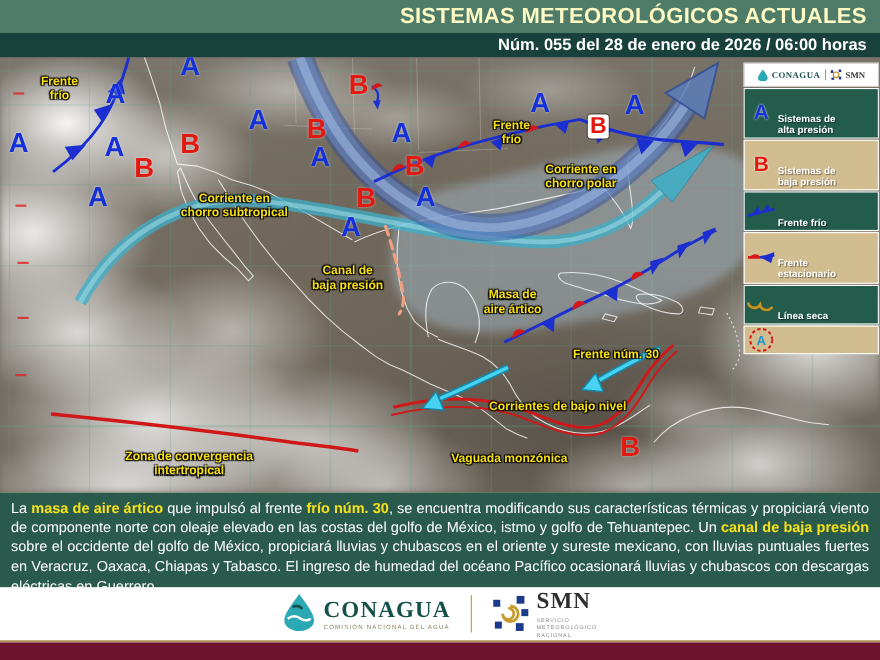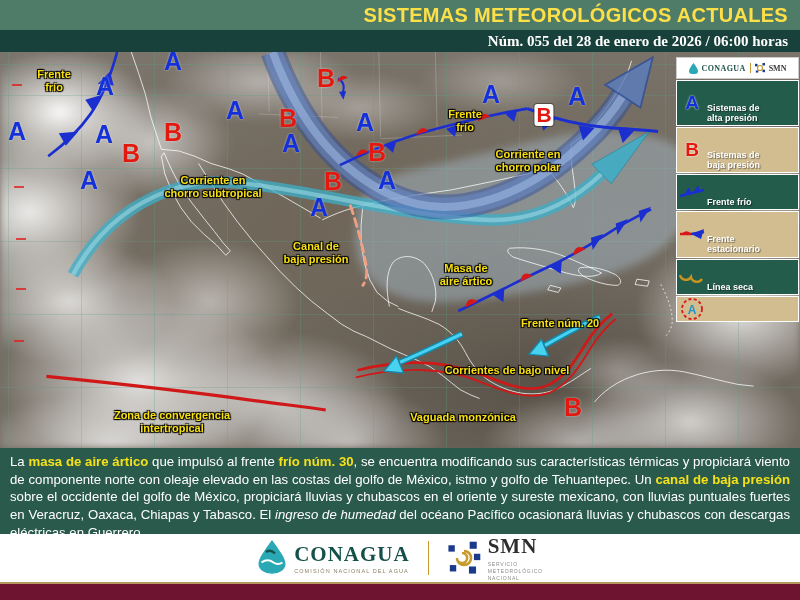--- a/index.html
+++ b/index.html
@@ -1,25 +1,25 @@
 <!DOCTYPE html>
 <html><head>
 <meta charset="utf-8">
 <style>
   html,body{margin:0;padding:0;}
   body{width:800px;height:600px;font-family:"Liberation Sans",sans-serif;background:#fff;overflow:hidden;}
   #frame{position:relative;width:800px;height:600px;background:#fff;}
 
   
   .bar-title{position:absolute;left:0;top:0;width:800px;height:30px;background:#4e7c69;
-    color:#fde047;font-weight:bold;font-size:20px;line-height:31px;text-align:right;
+    color:#fef9c3;font-weight:bold;font-size:20px;line-height:31px;text-align:right;
     padding-right:12px;box-sizing:border-box;letter-spacing:.3px;}
   .bar-sub{position:absolute;left:0;top:30px;width:800px;height:32px;background:#17413a;
     color:#fff;font-weight:bold;font-size:15px;line-height:22px;text-align:right;
-    padding-right:12px;box-sizing:border-box;font-family:Liberation Serif, serif;}
+    padding-right:12px;box-sizing:border-box;}
 
   
   #map{position:absolute;left:0;top:52px;width:800px;height:396px;overflow:hidden;
     background:
       radial-gradient(400px 260px at 310px 180px, rgba(104,92,76,.55), rgba(104,92,76,0) 75%),
       radial-gradient(500px 200px at 620px 120px, rgba(110,99,84,.5), rgba(110,99,84,0) 75%),
       radial-gradient(420px 200px at 540px 330px, rgba(66,58,48,.55), rgba(66,58,48,0) 75%),
       linear-gradient(#7a746b,#746d63);}
   #clouds{position:absolute;left:0;top:0;width:800px;height:396px;filter:blur(3px);
     background:
@@ -83,21 +83,21 @@
   .legend-sym .big-a{color:#1430d8;font-weight:bold;font-size:19px;text-shadow:0 0 2px #fff;}
   .legend-sym .big-b{color:#e3180f;font-weight:bold;font-size:19px;text-shadow:0 0 2px #fff;}
   .legend-txt{color:#fff;font-weight:bold;font-size:9px;line-height:1.12;white-space:pre-line;
     text-shadow:1px 1px 1px rgba(0,0,0,.45);padding:2px 0;margin-top:20px;}
 
   
   #summary{position:absolute;left:0;top:448px;width:800px;height:86px;background:#2a5a4c;
     color:#fff;font-size:13.2px;line-height:1.34;text-align:justify;
     padding:5px 10px 0;box-sizing:border-box;}
   #summary .highlight{color:#f5e11a;font-weight:bold;}
-  #summary .italic{font-style:italic;}
+  #summary .italic{}
 
   
   #footer{position:absolute;left:0;top:534px;width:800px;height:48px;background:#fff;
     display:flex;align-items:center;justify-content:center;gap:18px;}
   .logo-block{display:flex;align-items:center;gap:7px;}
   .logo-name{font-family:"Liberation Serif",serif;font-weight:bold;font-size:21px;color:#14514a;letter-spacing:1px;}
   .logo-tag{font-size:5.5px;color:#8a7f63;letter-spacing:1.1px;margin-top:1px;}
   .smn-name{font-family:"Liberation Serif",serif;font-weight:bold;font-size:21px;color:#2e2e2e;letter-spacing:1px;}
   .smn-tag{font-size:5px;color:#8a8a8a;letter-spacing:.8px;line-height:1.35;white-space:pre-line;margin-top:2px;}
   .footer-sep{width:1px;height:34px;background:#c79a2e;}
@@ -255,21 +255,21 @@
         <div class="map-label" style="left: 213px; top: 135px;">Corriente en
 chorro subtropical</div>
         <div class="map-label" style="left: 465px; top: 69px;">Frente
 frío</div>
         <div class="map-label" style="left: 528px; top: 109px;">Corriente en
 chorro polar</div>
         <div class="map-label" style="left: 316px; top: 201px;">Canal de
 baja presión</div>
         <div class="map-label" style="left: 466px; top: 187px; margin-top: 36px;">Masa de
 aire ártico</div>
-        <div class="map-label" style="left: 560px; top: 271px;">Frente núm. 20</div>
+        <div class="map-label" style="left: 560px; top: 271px;">Frente núm. 30</div>
         <div class="map-label" style="left: 507px; top: 318px;">Corrientes de bajo nivel</div>
         <div class="map-label" style="left: 447px; top: 365px; padding-left: 32px;">Vaguada monzónica</div>
         <div class="map-label" style="left: 172px; top: 370px;">Zona de convergencia
 intertropical</div>
       </div>
 
 
     <div id="legend">
       <div class="legend-logos">
         <svg width="9" height="11" viewBox="0 0 10 12">

